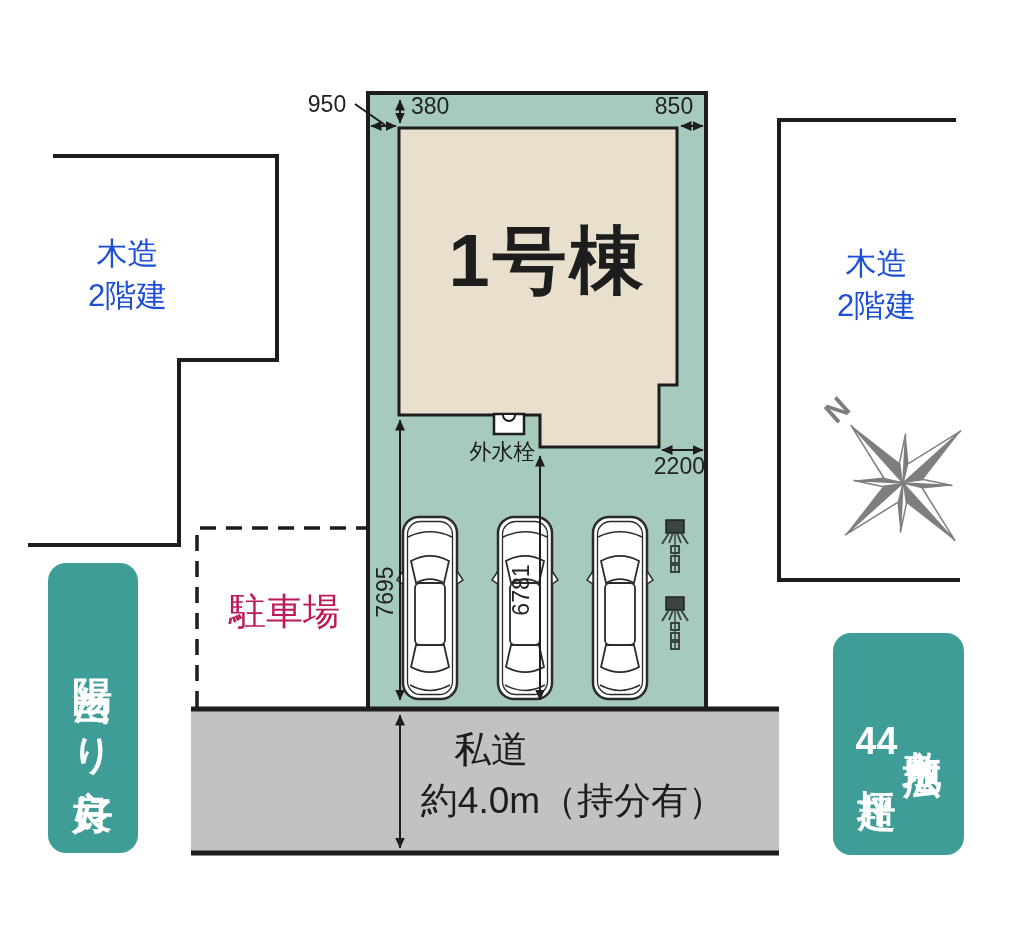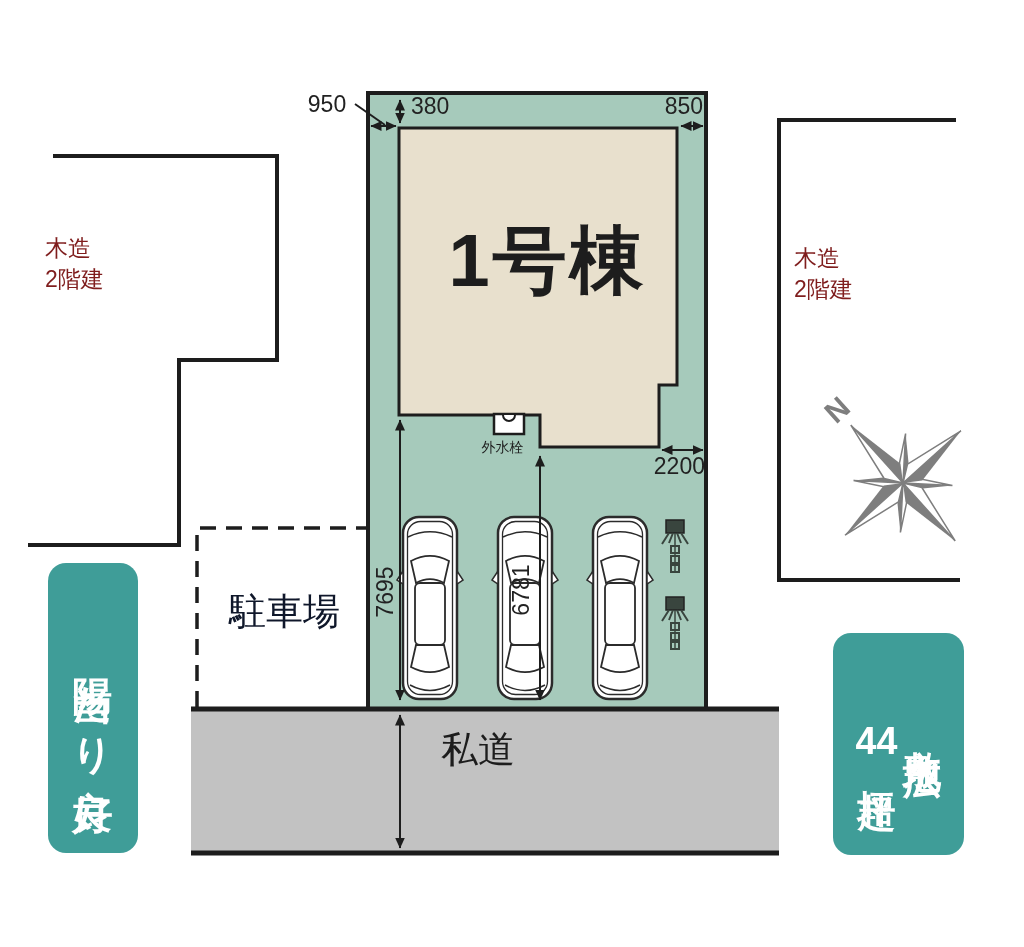--- a/index.html
+++ b/index.html
@@ -5,24 +5,24 @@
   html,body{margin:0;padding:0;background:#ffffff;}
   .stage{
     position:relative;width:1024px;height:947px;background:#ffffff;overflow:hidden;
     font-family:"Liberation Sans","DejaVu Sans",sans-serif;color:#1d1d1d;
   }
   .stage svg.base{position:absolute;left:0;top:0;}
   .lbl{position:absolute;line-height:1.05;}
   .dim{font-size:23px;color:#222;font-weight:500;}
   .rot{transform:rotate(-90deg);transform-origin:center center;text-align:center;}
   .unit-label{font-size:74px;font-weight:600;letter-spacing:3px;text-align:center;color:#1d1d1d;}
-  .neighbor-label{font-size:23px;white-space:pre-line;line-height:1.35;color:#7f1d1d;}
-  .parking-label{font-size:37px;text-align:center;color:#0f172a;}
-  .road-label{font-size:37px;text-align:left;color:#1d1d1d;}
-  .tap-label{font-size:14px;text-align:center;color:#1d1d1d;}
+  .neighbor-label{font-size:31px;text-align:center;white-space:pre-line;line-height:1.35;color:#1d4ed8;}
+  .parking-label{font-size:37px;text-align:center;color:#be185d;}
+  .road-label{font-size:37px;text-align:center;color:#1d1d1d;}
+  .tap-label{font-size:22px;text-align:center;color:#1d1d1d;}
   .badge{
     position:absolute;background:#3f9d98;border-radius:18px;color:#ffffff;
     display:flex;align-items:center;justify-content:center;
   }
   .badge .vtext{
     writing-mode:vertical-rl;text-orientation:upright;
     font-weight:700;line-height:1.2;
   }
   .badge-left .vtext{font-size:40px;letter-spacing:5px;}
   .badge-right .vtext{font-size:38px;letter-spacing:3px;}
@@ -117,37 +117,38 @@
         <polygon points="0,78 11,16 0,0" fill="#ffffff" stroke="#7e7e7e" stroke-width="1.5"></polygon>
         <polygon points="-78,0 -16,-11 0,0" fill="#7e7e7e"></polygon>
         <polygon points="-78,0 -16,11 0,0" fill="#ffffff" stroke="#7e7e7e" stroke-width="1.5"></polygon>
       </g>
       <text x="0" y="-88" text-anchor="middle" font-size="30" font-weight="bold" fill="#7e7e7e" font-family="Liberation Sans, DejaVu Sans, sans-serif">N</text>
     </g>
   </svg>
 
   <div class="lbl dim" style="left:300px;top:92px;width:54px;text-align:center;">950</div>
   <div class="lbl dim" style="left:411px;top:94px;">380</div>
-  <div class="lbl dim" style="left:645px;top:94px;width:58px;text-align:right;">850</div>
+  <div class="lbl dim" style="left:645px;top:94px;width:58px;text-align:center;">850</div>
   <div class="lbl dim" style="left:643px;top:454px;width:62px;text-align:right;">2200</div>
   <div class="lbl dim rot" style="left:330px;top:580px;width:110px;">7695</div>
   <div class="lbl dim rot" style="left:466px;top:578px;width:110px;">6781</div>
 
   <div class="lbl unit-label" style="left:399px;top:222px;width:297px;">1号棟</div>
 
   <div class="lbl tap-label" style="left:460px;top:440px;width:85px;">外水栓</div>
 
   <div class="lbl neighbor-label" style="left:45px;top:233px;width:165px;">木造
 2階建</div>
   <div class="lbl neighbor-label" style="left:794px;top:243px;width:165px;">木造
 2階建</div>
 
   <div class="lbl parking-label" style="left:212px;top:593px;width:145px;">駐車場</div>
 
   <div class="lbl road-label" style="left:441px;top:731px;width:100px;">私道</div>
+  <div class="lbl road-label" style="left:408px;top:782px;width:330px;">約4.0m（持分有）</div>
 
   <div class="badge badge-left" style="left:48px;top:563px;width:90px;height:290px;">
     <div class="vtext">陽当たり良好</div>
   </div>
   <div class="badge badge-right" style="left:833px;top:633px;width:131px;height:222px;">
     <div class="vtext"><span>敷地広々</span><br><span class="tcy">44</span><span>坪超</span></div>
   </div>
 
 </div>
 

